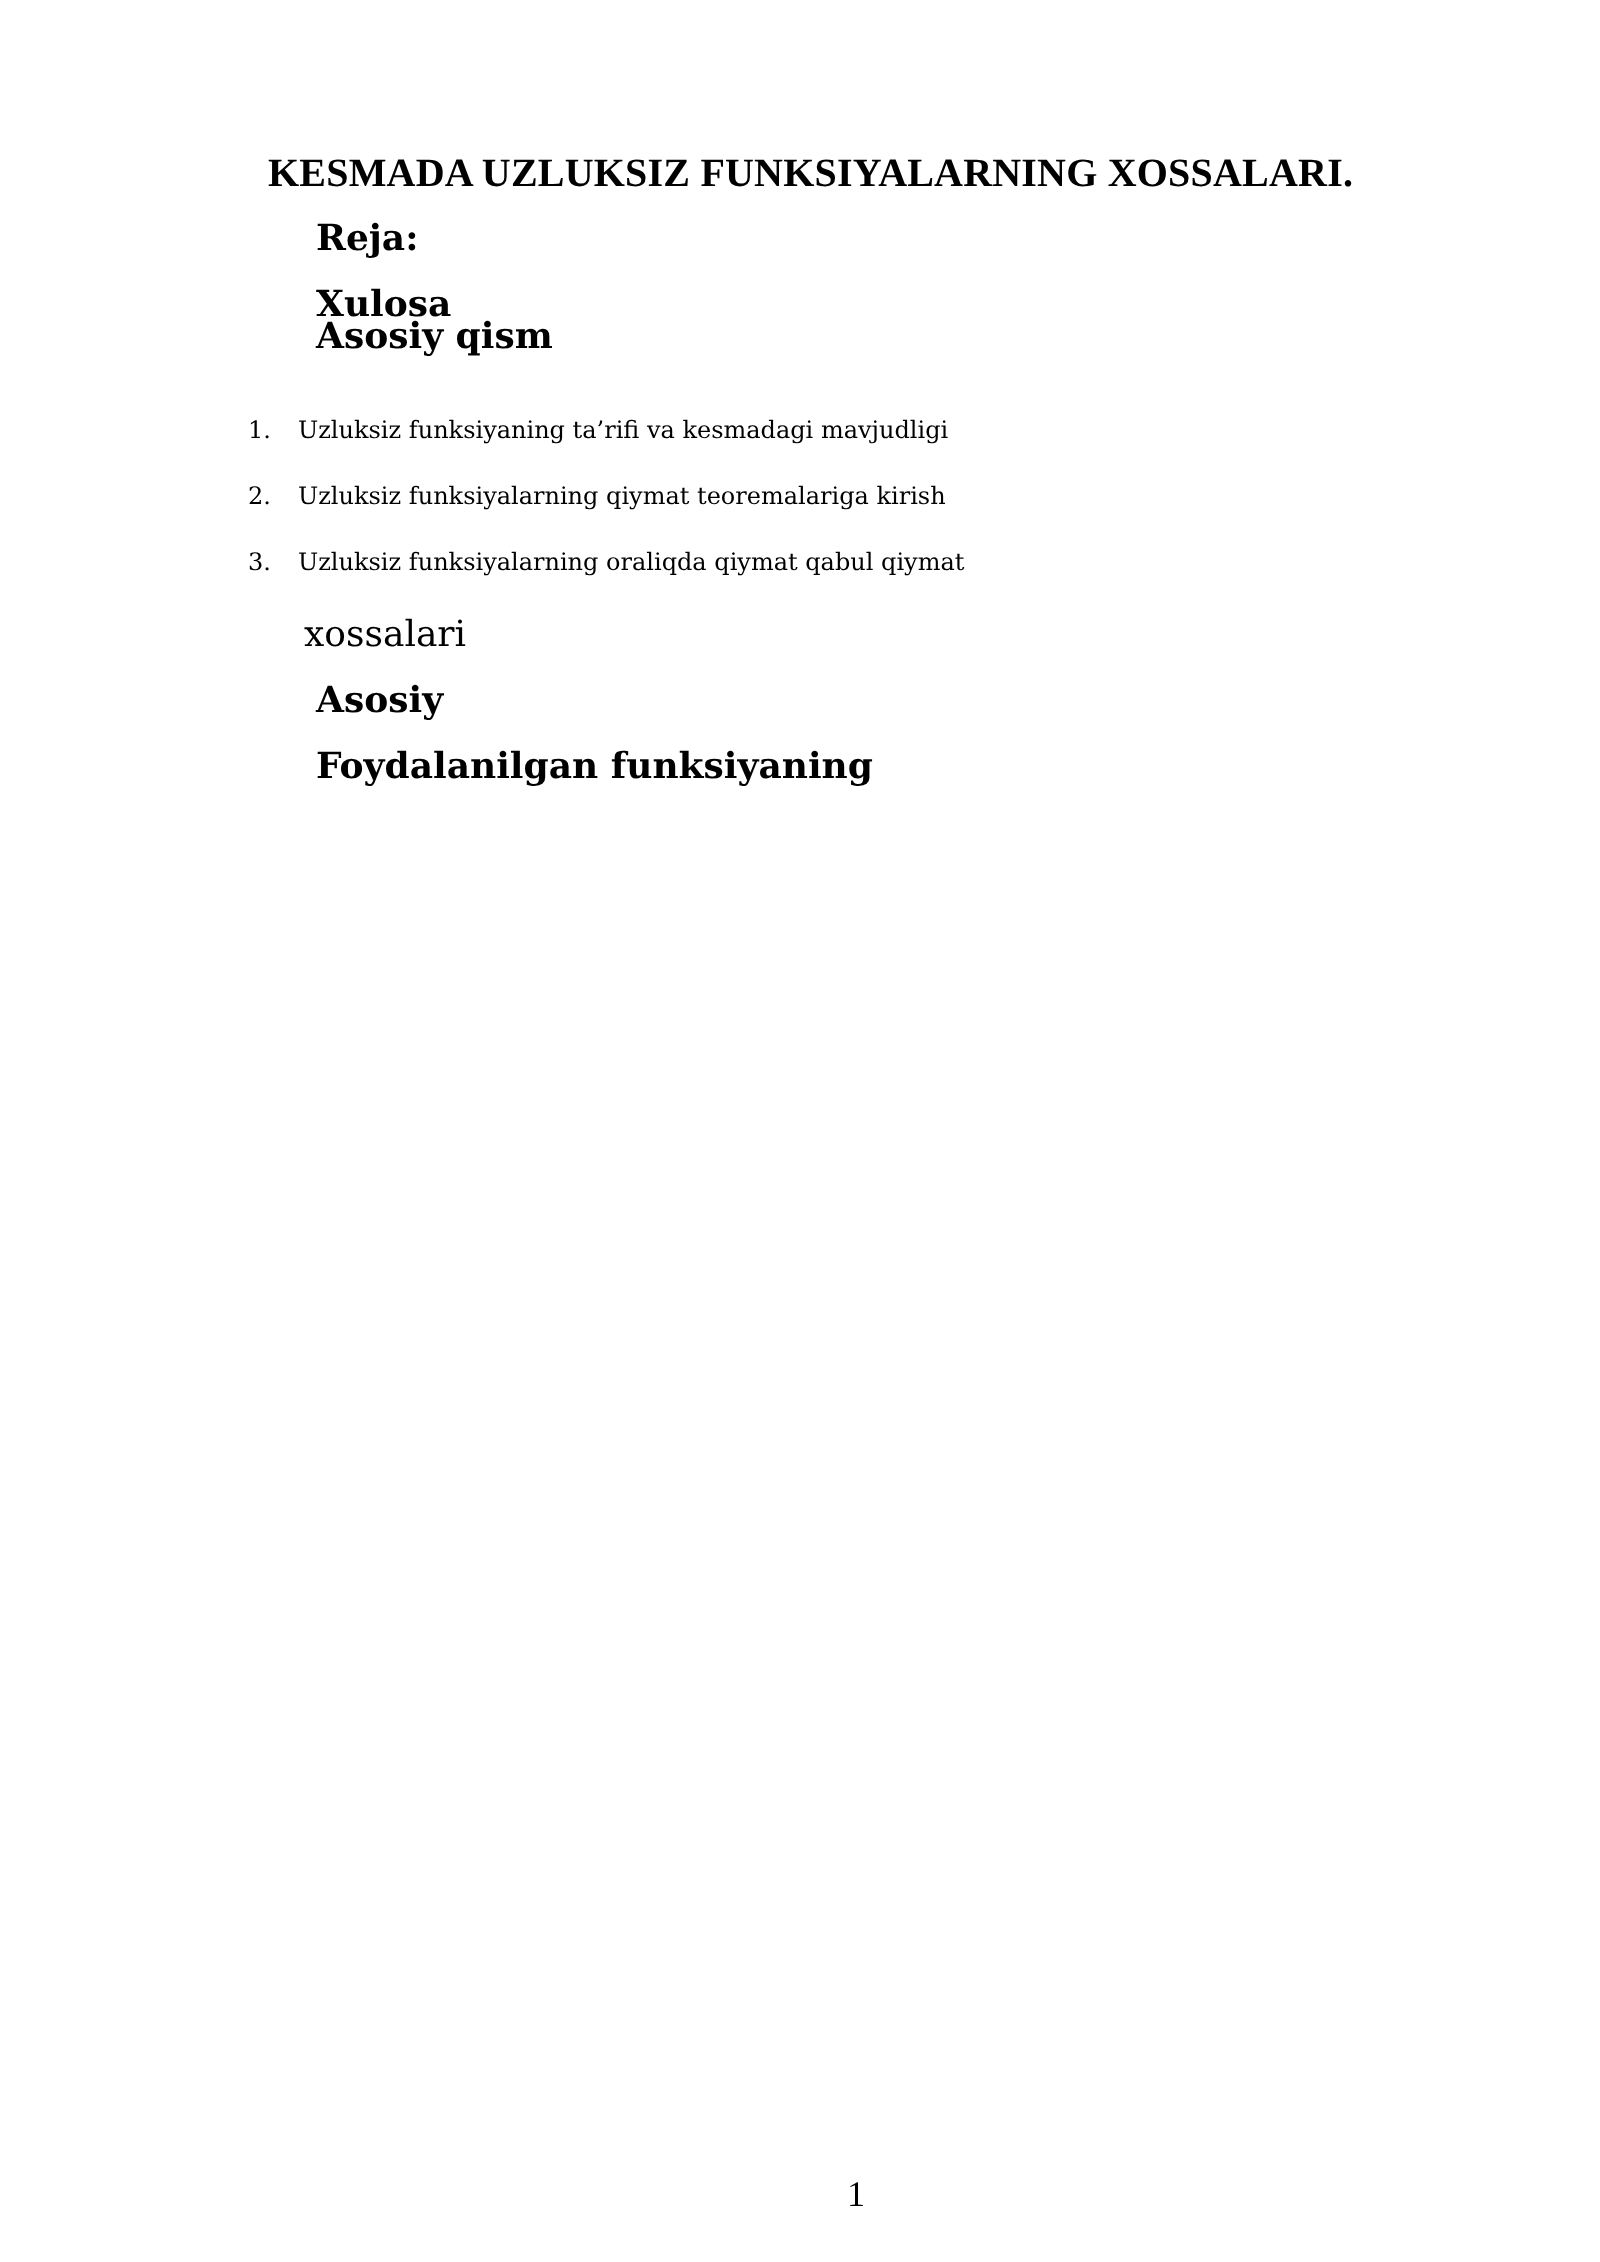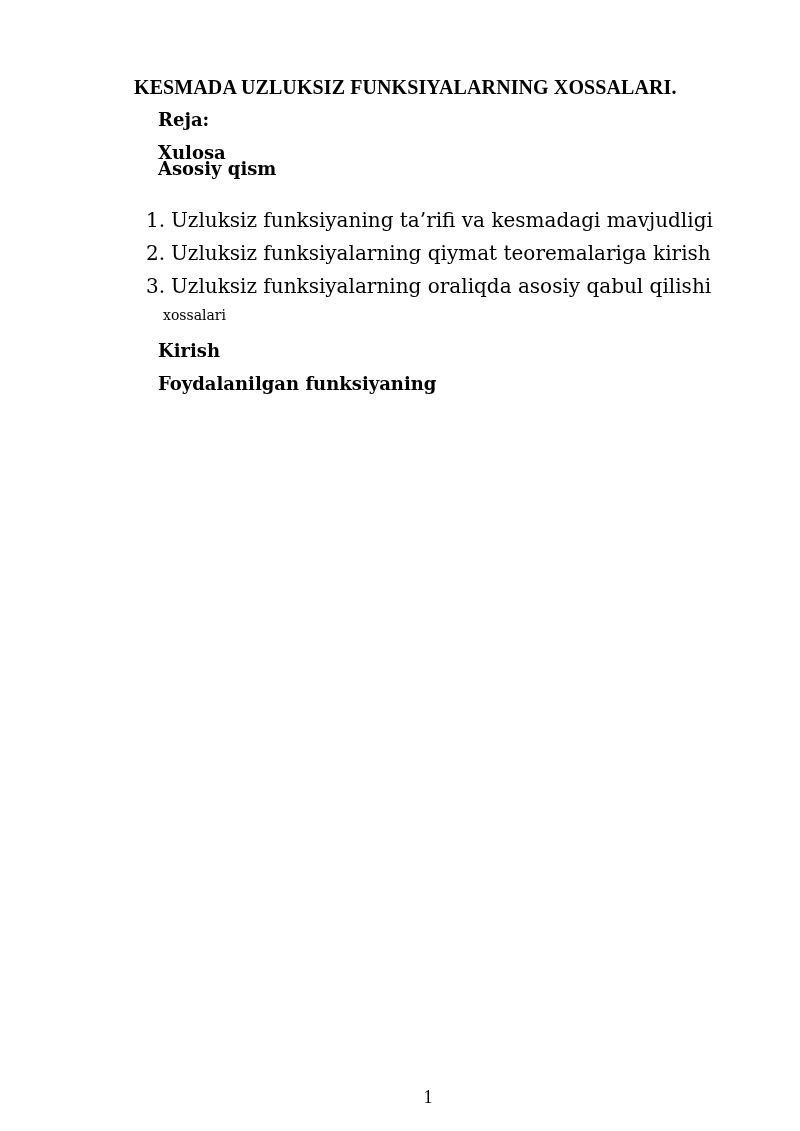--- a/index.html
+++ b/index.html
@@ -10,27 +10,27 @@
     font-family: "Liberation Serif", serif; font-weight: bold; font-size: 20px;
     white-space: nowrap; letter-spacing: 0.1px;
   }
   .h {
     position: absolute; left: 114px;
     font-family: "DejaVu Serif", serif; font-weight: bold; font-size: 18px;
     white-space: nowrap;
     margin-left: 44px;
   }
   .li {
-    position: absolute; left: 146px;
-    font-family: "DejaVu Serif", serif; font-size: 20px; white-space: nowrap;
+    position: absolute; left: 124px;
+    font-family: "DejaVu Serif", serif; font-size: 12px; white-space: nowrap;
   }
   .li .num { display: inline-block; width: 25px; }
   .cont {
-    position: absolute; left: 163px;
-    font-family: "DejaVu Serif", serif; font-size: 14px; white-space: nowrap;
+    position: absolute; left: 152px;
+    font-family: "DejaVu Serif", serif; font-size: 18px; white-space: nowrap;
   }
   .pagenum {
     position: absolute; left: 0; width: 856px; top: 1087px; text-align: center;
     font-family: "Liberation Serif", serif; font-size: 18px;
   }
 </style>
 </head>
 <body>
 
 <div class="page">
@@ -40,21 +40,21 @@
   <div class="h" style="top:142px;">Xulosa</div>
   <div class="h" style="top:158px;">Asosiy qism</div>
 
   <div class="li" style="top:208px;">
     <span class="num">1.</span><span>Uzluksiz funksiyaning ta’rifi va kesmadagi mavjudligi</span>
   </div>
   <div class="li" style="top:241px;">
     <span class="num">2.</span><span>Uzluksiz funksiyalarning qiymat teoremalariga kirish</span>
   </div>
   <div class="li" style="top:274px;">
-    <span class="num">3.</span><span>Uzluksiz funksiyalarning oraliqda asosiy qabul qilishi</span>
+    <span class="num">3.</span><span>Uzluksiz funksiyalarning oraliqda qiymat qabul qiymat</span>
   </div>
   <div class="cont" style="top:307px;">xossalari</div>
 
-  <div class="h" style="top:340px;">Kirish</div>
+  <div class="h" style="top:340px;">Asosiy</div>
   <div class="h" style="top:373px;">Foydalanilgan funksiyaning</div>
 
   <div class="pagenum">1</div>
 </div>
 
 </body></html>

